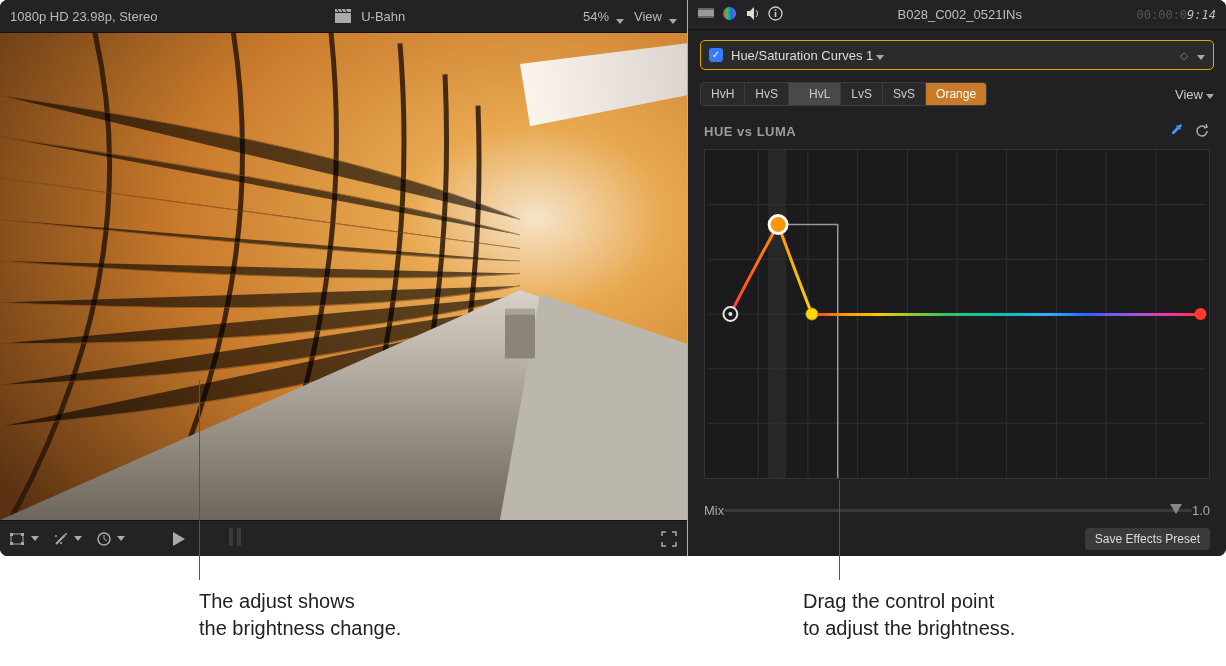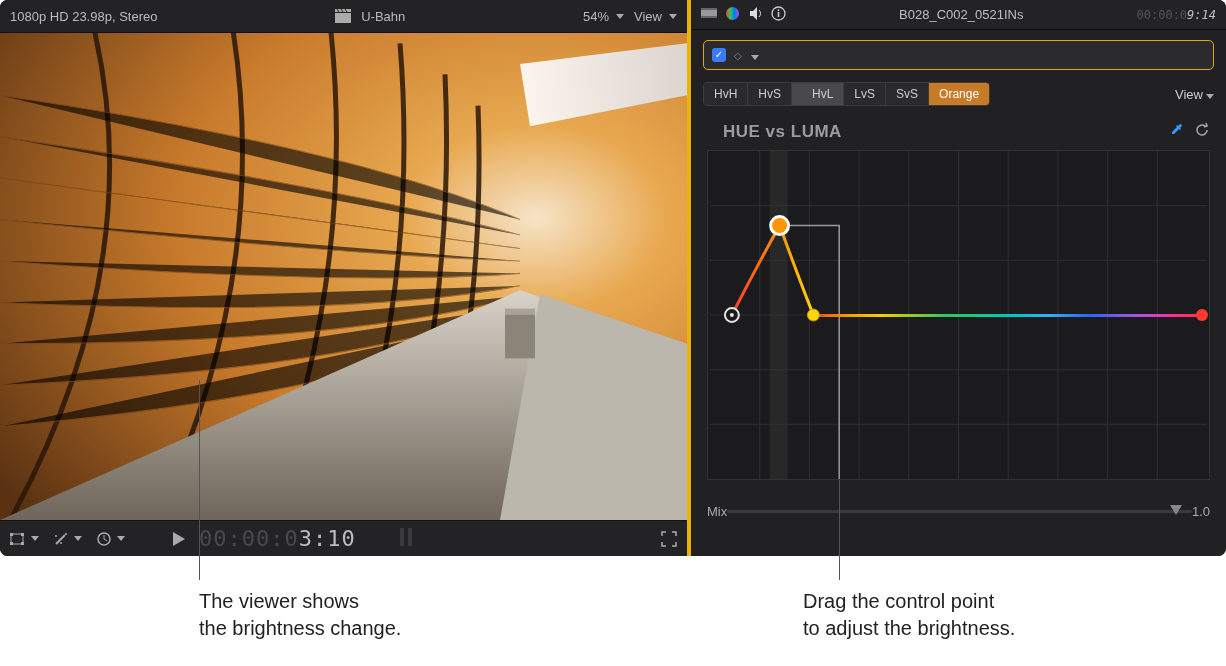--- a/index.html
+++ b/index.html
@@ -25,37 +25,37 @@
     background: #1c1c1e;
     display: flex;
     flex-direction: column;
     position: relative;
   }
   .inspector {
     flex: 1;
     background: #212123;
     display: flex;
     flex-direction: column;
-    border-left: 4px solid #eab308;
+    border-left: 1px solid #eab308;
   }
 
   
   .v-top {
     height: 30px;
     display: flex;
     align-items: center;
     padding: 16px 10px;
     gap: 10px;
     font-size: 13px;
     color: #bbb;
     background: #232325;
     border-bottom: 1px solid #111;
   }
   .v-top .spacer { flex: 1; }
-  .v-top .dd { cursor: pointer; display: inline-flex; align-items: center; gap: 4px; }
+  .v-top .dd { cursor: pointer; display: inline-flex; align-items: flex-end; gap: 4px; }
   .chev::after { content: ""; display: inline-block; border-left:4px solid transparent; border-right:4px solid transparent; border-top:5px solid #aaa; margin-left:3px;}
 
   
   .v-frame {
     flex: 1;
     background: #000;
     display: flex;
     align-items: center;
     justify-content: center;
     position: relative;
@@ -140,23 +140,23 @@
     border-right:1px solid #3c3c3e; cursor:pointer;
   }
   .seg button:last-child { border-right:none; }
   .seg button.active { background:#49494c;padding-left:20px; }
   .seg button.color { background:#c77a27; color:#fff; }
   .curve-tabs .spacer { flex:1; }
   .viewdd { color:#ccc; font-size:13px; cursor:pointer; }
 
   
   .curve-title {
-    margin:10px 16px 4px 32px;
-    display:flex; align-items:flex-start;
-    font-size:17px; letter-spacing:0.5px; color:#9c9ca0; font-weight:600;
+    margin:10px 16px 4px 16px;
+    display:flex; align-items:center;
+    font-size:13px; letter-spacing:0.5px; color:#9c9ca0; font-weight:600;
   }
   .curve-title .spacer{flex:1;}
   .eyedrop { color:#4aa3ff; font-size:14px; cursor:pointer; margin-right:10px;}
   .reset-arc { color:#999; font-size:14px; cursor:pointer; }
 
   .curve-box {
     margin:4px 16px 8px 16px;
     height: 330px;
     background:#1b1b1d;
     border:1px solid #333;
@@ -301,23 +301,20 @@
         <svg width="16" height="16" viewBox="0 0 16 16">
             <circle cx="8" cy="8" r="6" fill="none" stroke="#aaa" stroke-width="1.5"></circle>
             <path d="M8 4 L8 8 L11 10" stroke="#aaa" fill="none"></path>
           </svg>
       </span>
       <span style="width:20px"></span>
       <span class="icon-btn">
         <svg width="12" height="14" viewBox="0 0 12 14">
             <polygon points="0,0 12,7 0,14" fill="#aaa"></polygon>
           </svg>
-      </span>
-      <span class="timecode">
-        <span>00:00:0</span><span class="hi">3:10</span>
       </span>
       <span style="width:14px"></span>
       <span>
         <svg width="18" height="22" viewBox="0 0 18 22">
             <rect x="2" y="2" width="4" height="18" fill="#3a3a3c"></rect>
             <rect x="10" y="2" width="4" height="18" fill="#3a3a3c"></rect>
           </svg>
       </span>
       <span class="spacer" style="flex:1"></span>
       <span class="icon-btn">
@@ -366,20 +363,21 @@
         </span>
       </div>
       <span class="clip">B028_C002_0521INs</span>
       <span class="mini-tc">
         <span>00:00:0</span><span class="hi">9:14</span>
       </span>
     </div>
 
     <div class="effect-row">
       <span class="check">✓</span>
+      <span class="name chev">Hue/Saturation Curves 1</span>
       <span class="kf">◇</span>
       <span class="chev"></span>
     </div>
 
     <div class="curve-tabs">
       <div class="seg" id="seg">
           <button>HvH</button>
           <button>HvS</button>
           <button class="active">HvL</button>
           <button>LvS</button>
@@ -468,24 +466,27 @@
     </div>
 
     <div class="mix-row">
       <span>Mix</span>
       <div class="slider">
           <div class="thumb"></div>
         </div>
       <span>1.0</span>
     </div>
 
+    <div class="preset-row">
+      <button class="preset-btn">Save Effects Preset</button>
+    </div>
   </div>
 </div>
 
 <div class="callouts">
   <div class="lead" style="left:199px; top:380px; height:200px;"></div>
-  <div class="callout-text" style="left:199px; top:588px; white-space:pre-line;">The viewer shows
+  <div class="callout-text" style="left:199px; top:588px; white-space:pre-line;">The adjust shows
 the brightness change.</div>
 
   <div class="lead" style="left:839px; top:480px; height:100px;"></div>
   <div class="callout-text" style="left:803px; top:588px; white-space:pre-line;">Drag the control point
 to adjust the brightness.</div>
 </div>
 
 </body></html>

